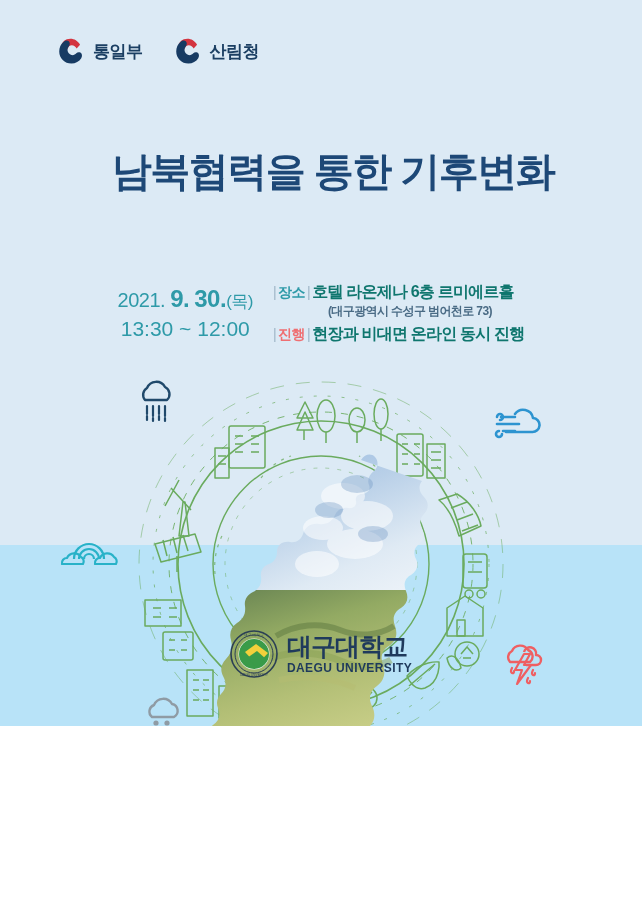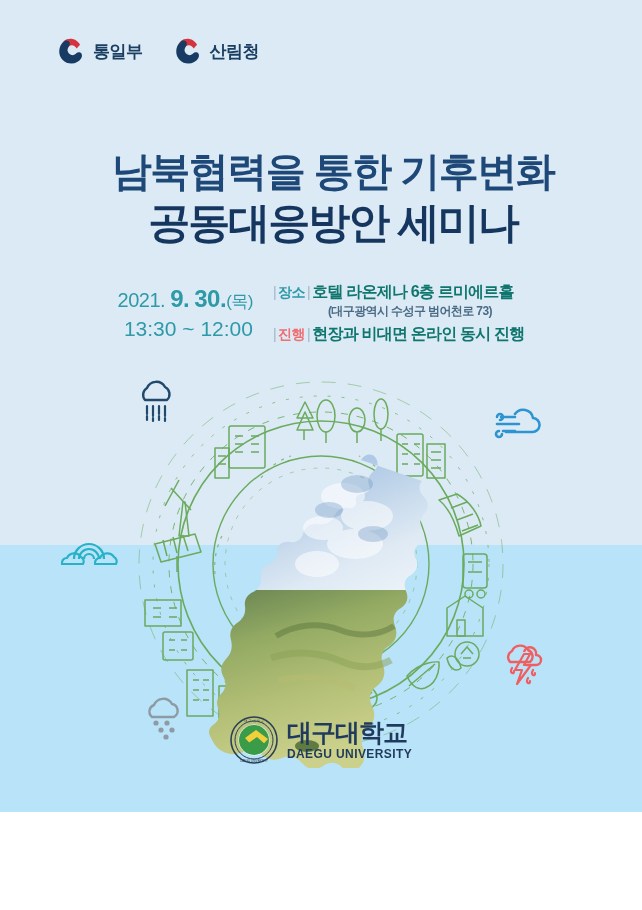--- a/index.html
+++ b/index.html
@@ -9,21 +9,21 @@
   body {
     width: 642px;
     height: 910px;
     font-family: "Liberation Sans", "DejaVu Sans", sans-serif;
     overflow: hidden;
   }
 
   .poster {
     position: relative;
     width: 642px;
-    height: 812px;
+    height: 726px;
     background: #dceaf5;
     overflow: hidden;
   }
 
   
   .sky-band {
     position: absolute;
     left: 0;
     right: 0;
     top: 545px;
@@ -93,21 +93,21 @@
     top: 281px;
     left: 0;
     right: 0;
     display: flex;
     justify-content: center;
     align-items: flex-start;
     gap: 18px;
     z-index: 6;
   }
   .when {
-    text-align: right;
+    text-align: center;
     padding-top: 2px;
   }
   .when-date {
     font-size: 20px;
     color: #2e9aa8;
     letter-spacing: -0.5px;
     white-space: nowrap;
     line-height: 1.35;
   }
   .when-date .big {
@@ -234,21 +234,20 @@
         <path d="M33 12.5c-3.2-6-10-8.4-15.6-6.2-4 1.6-6.3 5-6.3 8.6 0 2.6 1.6 4.6 4 4.6 1.9 0 3.3-1.2 3.7-2.9.5-2.2 2.3-3.4 4.4-3.4 2.6 0 4.6 1.6 5.8 3.9z" fill="#d3343f"></path>
         <path d="M8.5 20.5c0 8 6.4 14.2 14.3 14.2 5 0 9.3-2.4 11.6-6.2 1.5-2.5 1.1-5.3-1-6.6-1.7-1-3.6-.6-4.8.8-1.5 1.8-3.6 2.5-5.7 2-2.6-.6-4.3-2.6-4.6-5.2-.2-1.8.3-3.4 1.4-4.7 1.6-2 1.7-4.6.1-6.2-1.6-1.6-4.2-1.4-6 .4C10.2 11.7 8.5 15.8 8.5 20.5z" fill="#173b63"></path>
       </svg>
       <span class="gov-name">산림청</span>
     </div>
 
   </div>
 
   <div class="title-block">
     <div class="title-line1">남북협력을 통한 기후변화</div>
-    <div class="title-line2">공동대응방안 세미나</div>
   </div>
 
   <div class="info-block">
 
     <div class="when">
       <div class="when-date">
         <span>2021.</span>
         <span class="big">9.</span>
         <span class="big">30.</span><span class="dow">(목)</span>
       </div>

